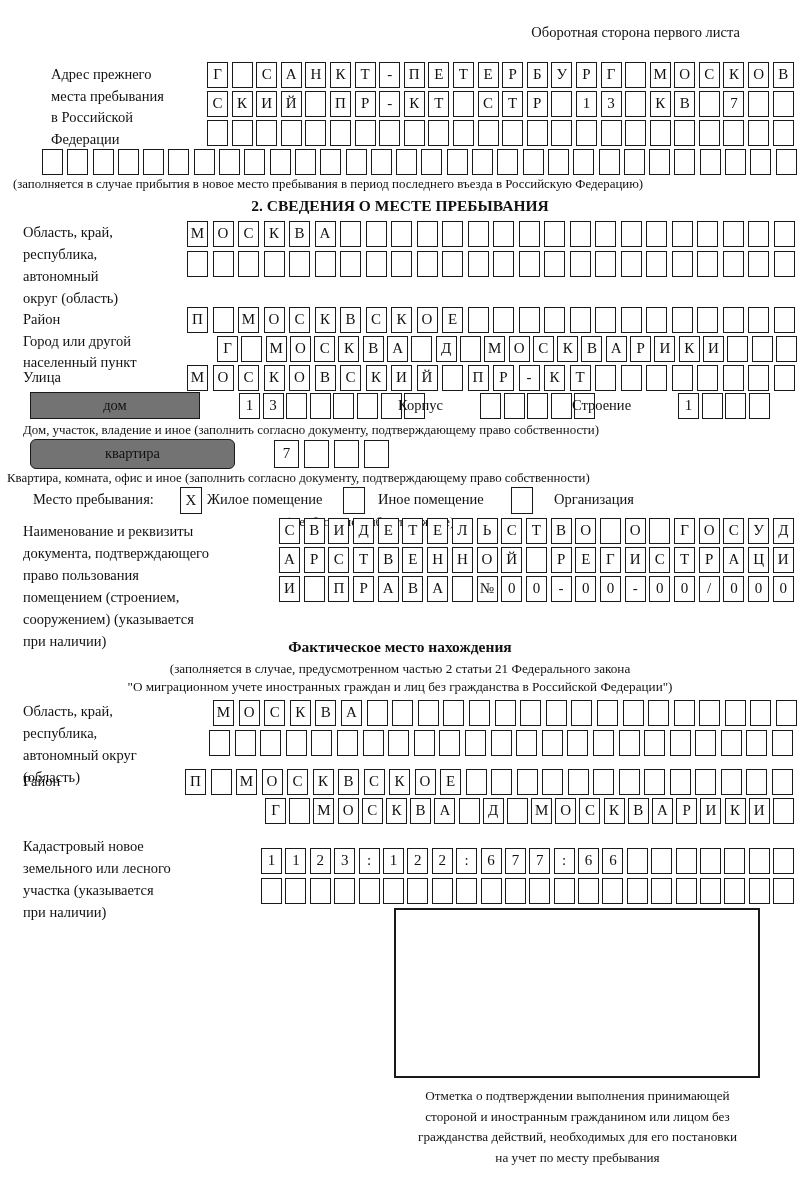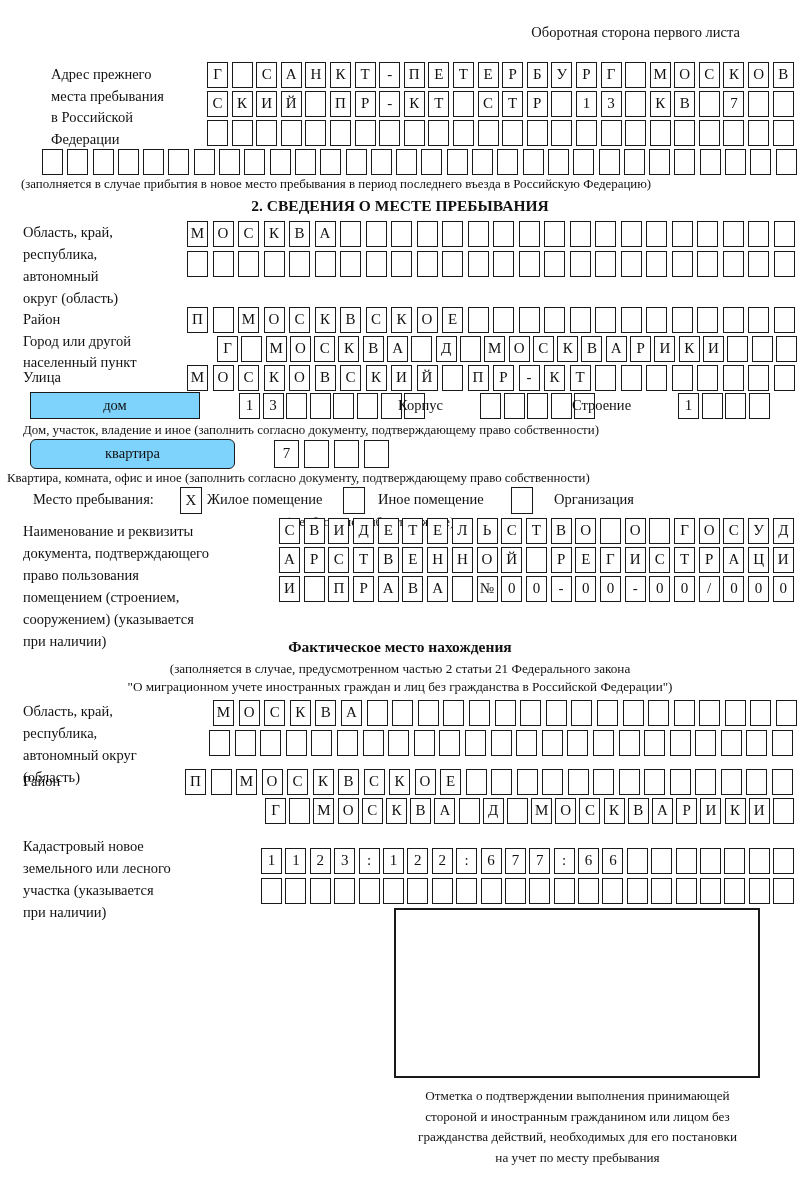--- a/index.html
+++ b/index.html
@@ -20,42 +20,42 @@
     border:1.5px solid #1a1a1a;margin-right:calc(var(--p,25.5px) - 21px);
     text-align:center;font-size:15px;line-height:23px;vertical-align:top;background:#fff;
   }
   .boxrow.big .cell{width:25px;height:28px;margin-right:calc(var(--p,30px) - 25px);line-height:25px;}
   .cb{
     position:absolute;box-sizing:border-box;width:22px;height:27px;
     border:1.5px solid #1a1a1a;text-align:center;font-size:15px;line-height:24px;background:#fff;
   }
   .widebox{
     position:absolute;box-sizing:border-box;border:1.5px solid #1a1a1a;
-    text-align:center;font-size:14.5px;background:#7dd3fc;
+    text-align:center;font-size:14.5px;background:#737373;
   }
   .stamp{position:absolute;box-sizing:border-box;border:2px solid #1a1a1a;background:#fff;}
   .stampcap{position:absolute;font-size:13.2px;line-height:20.5px;text-align:center;white-space:pre-line;}
   .corner{position:absolute;font-size:14.5px;text-align:right;}
 </style>
 </head>
 <body>
 
 <div class="page">
 
   <div class="corner" style="left:420px;top:24px;width:320px;">Оборотная сторона первого листа</div>
 
   <div class="lbl" style="left:23px;top:64px;width:150px;margin-left:28px;">Адрес прежнего
 места пребывания
 в Российской
 Федерации</div>
   <div class="boxrow" style="left:175px;top:62px;--p:24.6px;"><span class="cell">Г</span><span class="cell"></span><span class="cell">С</span><span class="cell">А</span><span class="cell">Н</span><span class="cell">К</span><span class="cell">Т</span><span class="cell">-</span><span class="cell">П</span><span class="cell">Е</span><span class="cell">Т</span><span class="cell">Е</span><span class="cell">Р</span><span class="cell">Б</span><span class="cell">У</span><span class="cell">Р</span><span class="cell">Г</span><span class="cell"></span><span class="cell">М</span><span class="cell">О</span><span class="cell">С</span><span class="cell">К</span><span class="cell">О</span><span class="cell">В</span></div>
   <div class="boxrow" style="left:175px;top:91px;--p:24.6px;"><span class="cell">С</span><span class="cell">К</span><span class="cell">И</span><span class="cell">Й</span><span class="cell"></span><span class="cell">П</span><span class="cell">Р</span><span class="cell">-</span><span class="cell">К</span><span class="cell">Т</span><span class="cell"></span><span class="cell">С</span><span class="cell">Т</span><span class="cell">Р</span><span class="cell"></span><span class="cell">1</span><span class="cell">3</span><span class="cell"></span><span class="cell">К</span><span class="cell">В</span><span class="cell"></span><span class="cell">7</span><span class="cell"></span><span class="cell"></span></div>
   <div class="boxrow" style="left:175px;top:120px;--p:24.6px;"><span class="cell"></span><span class="cell"></span><span class="cell"></span><span class="cell"></span><span class="cell"></span><span class="cell"></span><span class="cell"></span><span class="cell"></span><span class="cell"></span><span class="cell"></span><span class="cell"></span><span class="cell"></span><span class="cell"></span><span class="cell"></span><span class="cell"></span><span class="cell"></span><span class="cell"></span><span class="cell"></span><span class="cell"></span><span class="cell"></span><span class="cell"></span><span class="cell"></span><span class="cell"></span><span class="cell"></span></div>
   <div class="boxrow" style="left:10px;top:149px;--p:25.3px;"><span class="cell"></span><span class="cell"></span><span class="cell"></span><span class="cell"></span><span class="cell"></span><span class="cell"></span><span class="cell"></span><span class="cell"></span><span class="cell"></span><span class="cell"></span><span class="cell"></span><span class="cell"></span><span class="cell"></span><span class="cell"></span><span class="cell"></span><span class="cell"></span><span class="cell"></span><span class="cell"></span><span class="cell"></span><span class="cell"></span><span class="cell"></span><span class="cell"></span><span class="cell"></span><span class="cell"></span><span class="cell"></span><span class="cell"></span><span class="cell"></span><span class="cell"></span><span class="cell"></span><span class="cell"></span></div>
-  <div class="cap center" style="left:16px;top:176px;width:640px;">(заполняется в случае прибытия в новое место пребывания в период последнего въезда в Российскую Федерацию)</div>
+  <div class="cap center" style="left:8px;top:176px;width:640px;">(заполняется в случае прибытия в новое место пребывания в период последнего въезда в Российскую Федерацию)</div>
 
   <div class="title" style="top:197px;">2. СВЕДЕНИЯ О МЕСТЕ ПРЕБЫВАНИЯ</div>
 
   <div class="lbl lh22" style="left:23px;top:221px;width:130px;">Область, край,
 республика,
 автономный
 округ (область)</div>
   <div class="boxrow" style="left:155px;top:221px;--p:25.5px;"><span class="cell">М</span><span class="cell">О</span><span class="cell">С</span><span class="cell">К</span><span class="cell">В</span><span class="cell">А</span><span class="cell"></span><span class="cell"></span><span class="cell"></span><span class="cell"></span><span class="cell"></span><span class="cell"></span><span class="cell"></span><span class="cell"></span><span class="cell"></span><span class="cell"></span><span class="cell"></span><span class="cell"></span><span class="cell"></span><span class="cell"></span><span class="cell"></span><span class="cell"></span><span class="cell"></span><span class="cell"></span></div>
   <div class="boxrow" style="left:155px;top:251px;--p:25.5px;"><span class="cell"></span><span class="cell"></span><span class="cell"></span><span class="cell"></span><span class="cell"></span><span class="cell"></span><span class="cell"></span><span class="cell"></span><span class="cell"></span><span class="cell"></span><span class="cell"></span><span class="cell"></span><span class="cell"></span><span class="cell"></span><span class="cell"></span><span class="cell"></span><span class="cell"></span><span class="cell"></span><span class="cell"></span><span class="cell"></span><span class="cell"></span><span class="cell"></span><span class="cell"></span><span class="cell"></span></div>
 

